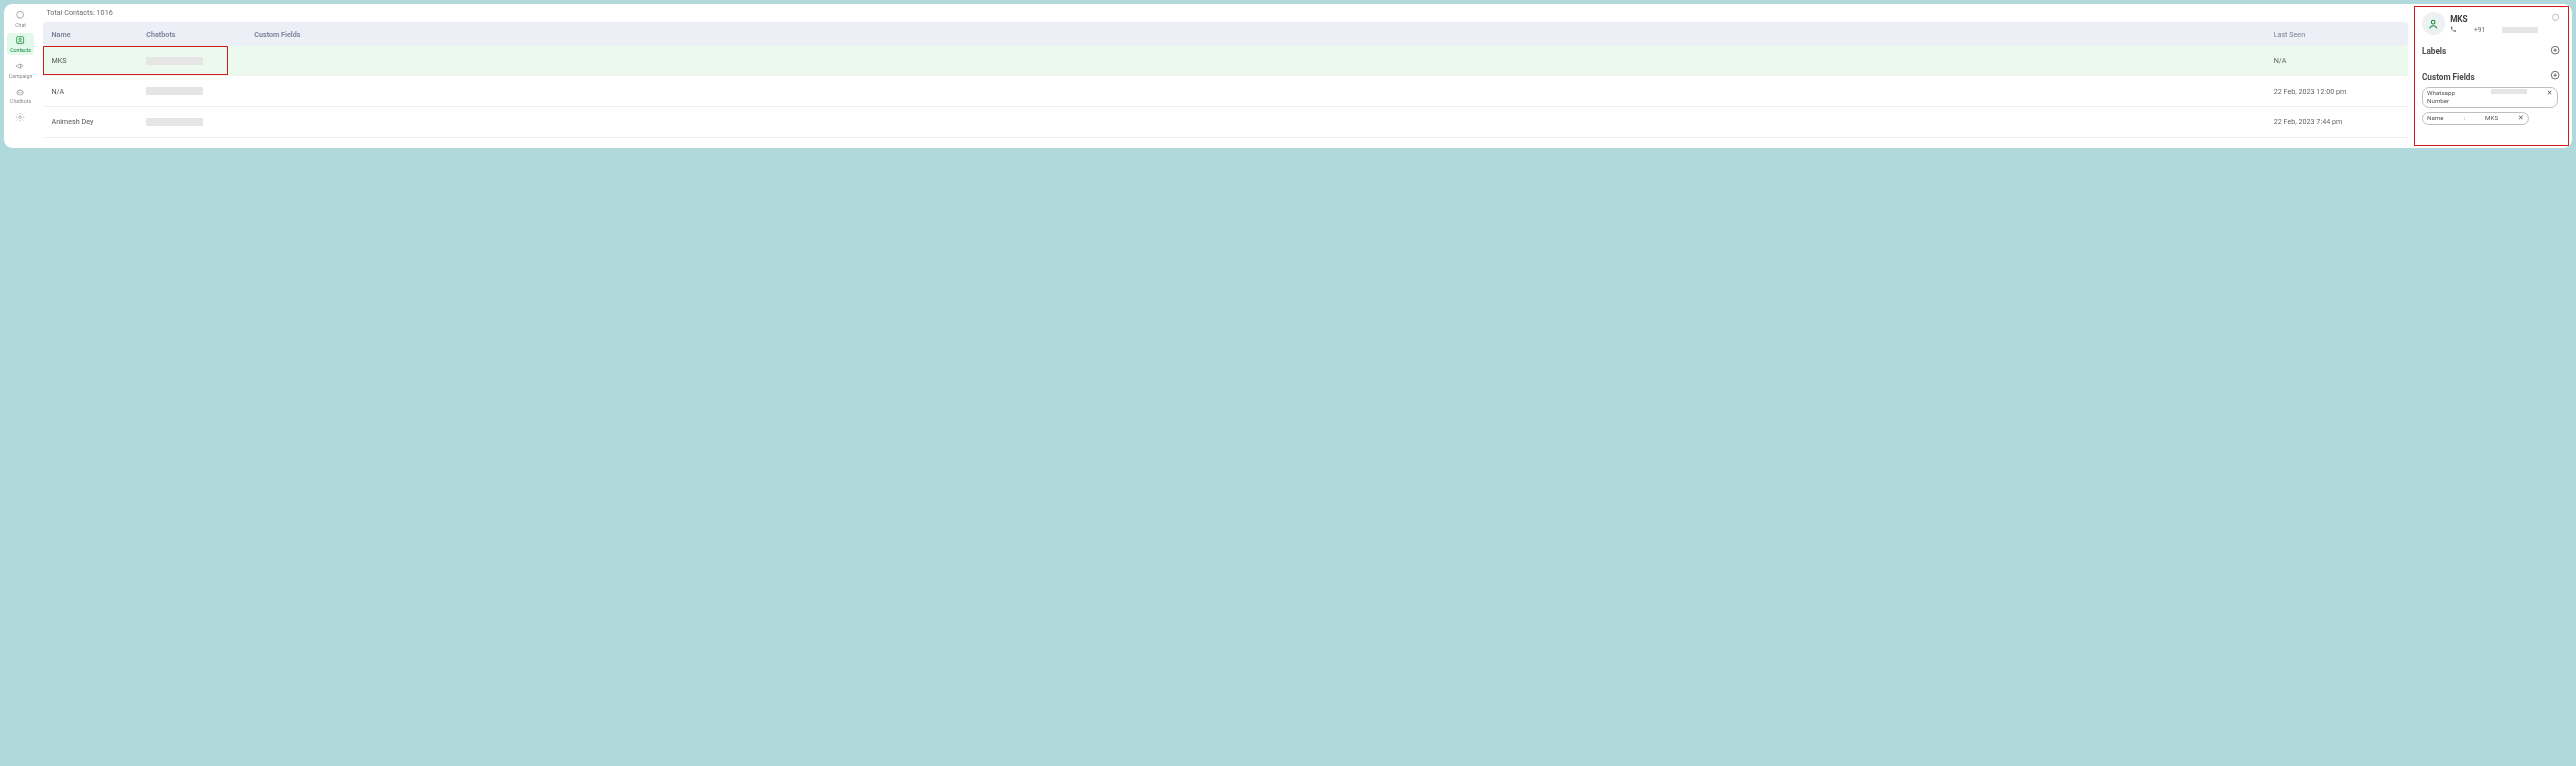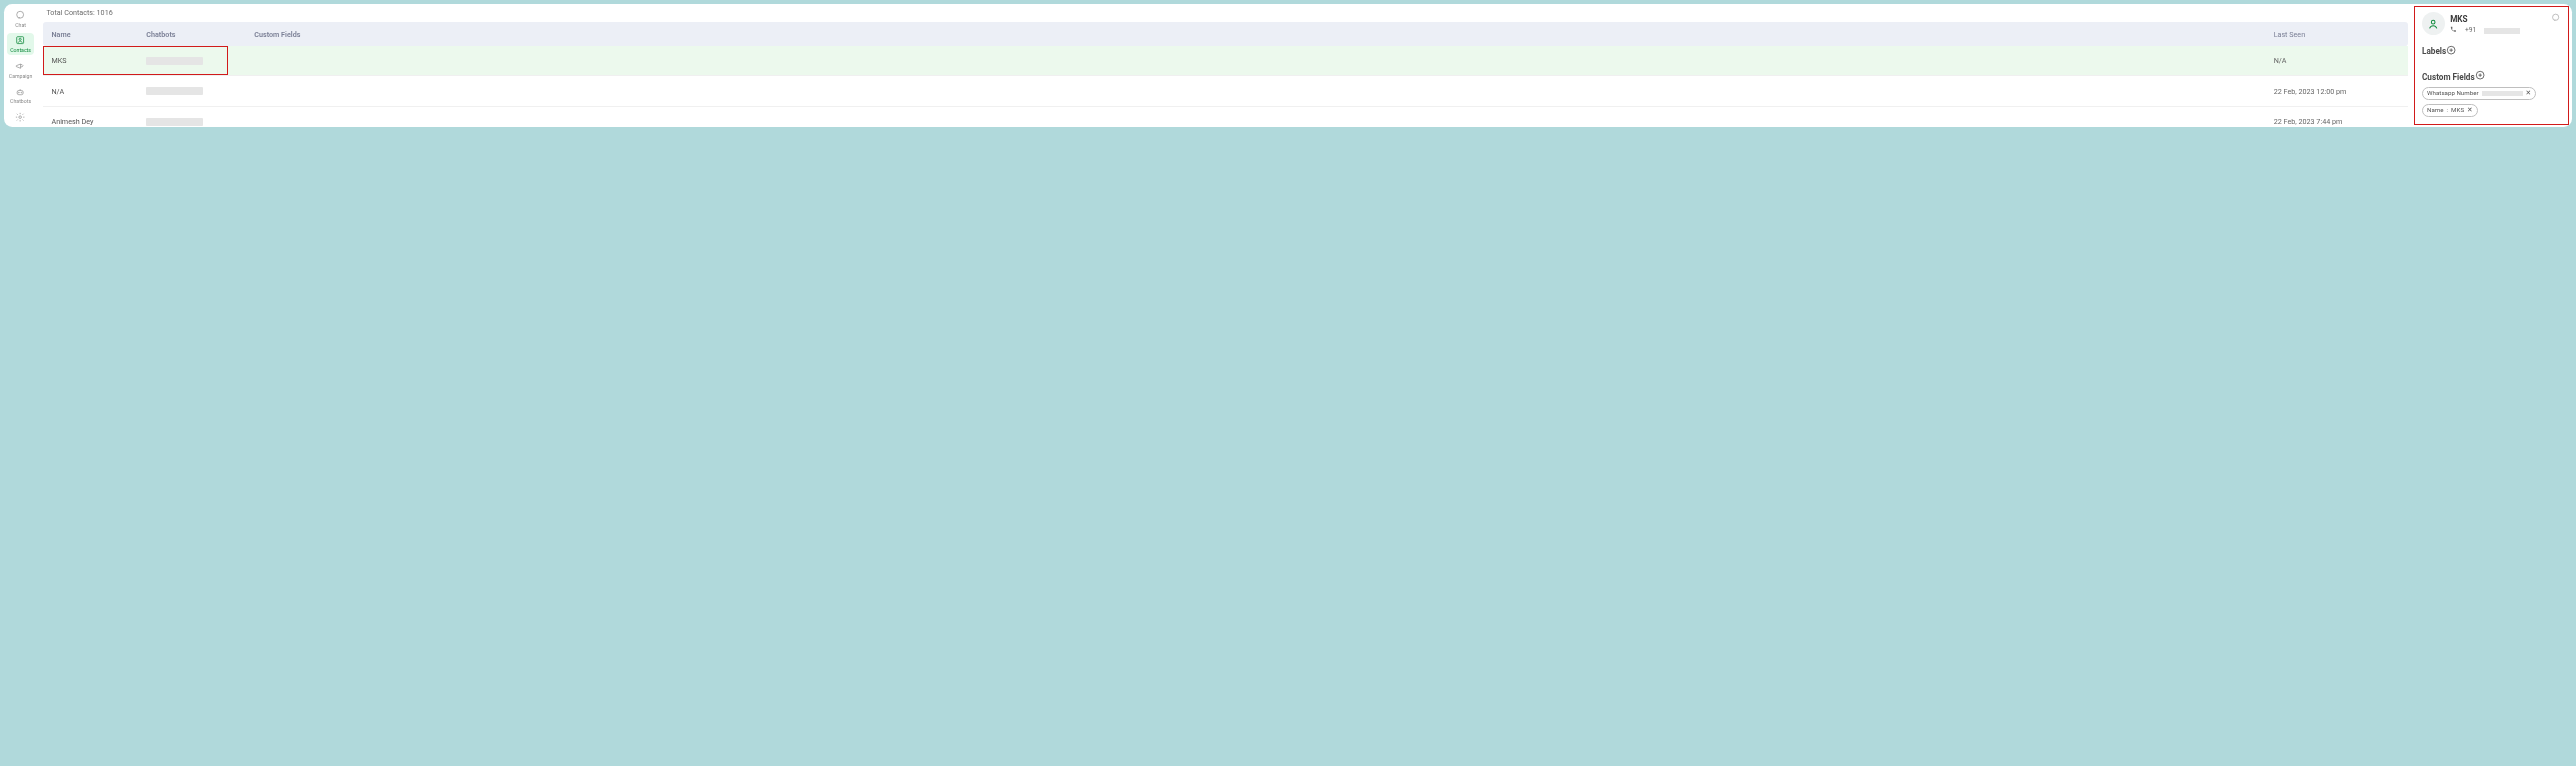--- a/index.html
+++ b/index.html
@@ -5,21 +5,21 @@
     * { box-sizing: border-box; margin: 0; padding: 0; }
     body {
       font-family: -apple-system, BlinkMacSystemFont, "Segoe UI", Roboto, sans-serif;
       background: #b0d9db;
       padding: 4.1px;
     }
     .app {
       background: #fff;
       border-radius: 8.2px;
       display: flex;
-      height: 123px;
+      height: 144px;
       overflow: hidden;
     }
     .sidebar {
       width: 33px;
       display: flex;
       flex-direction: column;
       align-items: center;
       padding-top: 3.1px;
       gap: 3.1px;
     }
@@ -91,27 +91,27 @@
       position: relative;
     }
     .detail-header { display: flex; align-items: center; gap: 5.2px; }
     .avatar {
       width: 23px; height: 23px; border-radius: 50%; background: #eef1f1;
       display: flex; align-items: center; justify-content: center;
     }
     .detail-name-row { display: flex; align-items: center; gap: 4.1px; }
     .detail-name { font-size: 8.2px; font-weight: 700; color: #3a3a3a; }
     .chat-icon-btn { color: #9a9a9a; cursor: pointer; margin-left: auto; }
-    .detail-phone-row { display: flex; align-items: flex-end; gap: 8px; color: #666; font-size: 6.7px; margin-top: 1px; }
+    .detail-phone-row { display: flex; align-items: center; gap: 17px; color: #666; font-size: 6.7px; margin-top: 1px; }
     .phone-redacted { background: #e5e5e5; width: 36px; height: 6.2px; display: inline-block; }
-    .section-title-row { display: flex; align-items: center; justify-content: flex-start; margin-top: 9.3px; }
+    .section-title-row { display: flex; align-items: center; justify-content: space-between; margin-top: 9.3px; }
     .section-title { font-size: 8.2px; font-weight: 700; color: #4a4a4a; }
     .add-btn { color: #555; cursor: pointer; }
     .chip {
-      display: inline-flex; align-items: center; gap: 3px;
+      display: inline-flex; align-items: flex-start; gap: 20px;
       border: 0.5px solid #bfbfbf; border-radius: 7.2px;
       padding: 1.5px 4.1px; font-size: 6.2px; color: #555;
       margin-top: 4.1px; margin-right: 3.1px;
     }
     .chip .chip-redacted { background: #e5e5e5; width: 41px; height: 5.2px; display: inline-block; }
     .chip .chip-close { cursor: pointer; font-size: 6.7px; color: #555; }
   </style>
 </head>
 <body>
 

